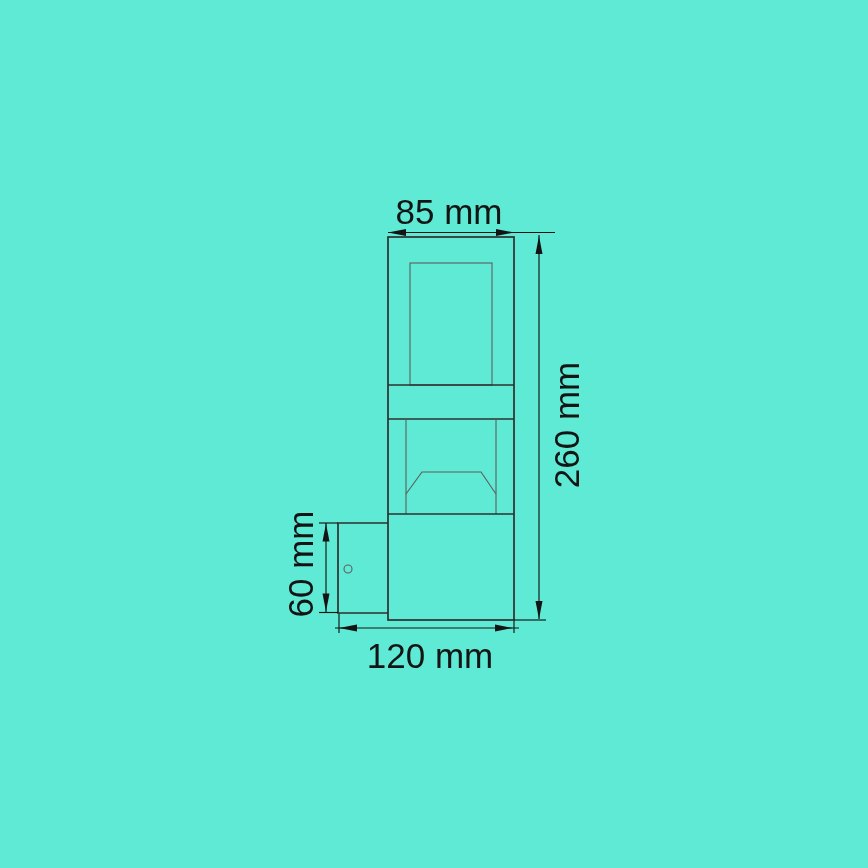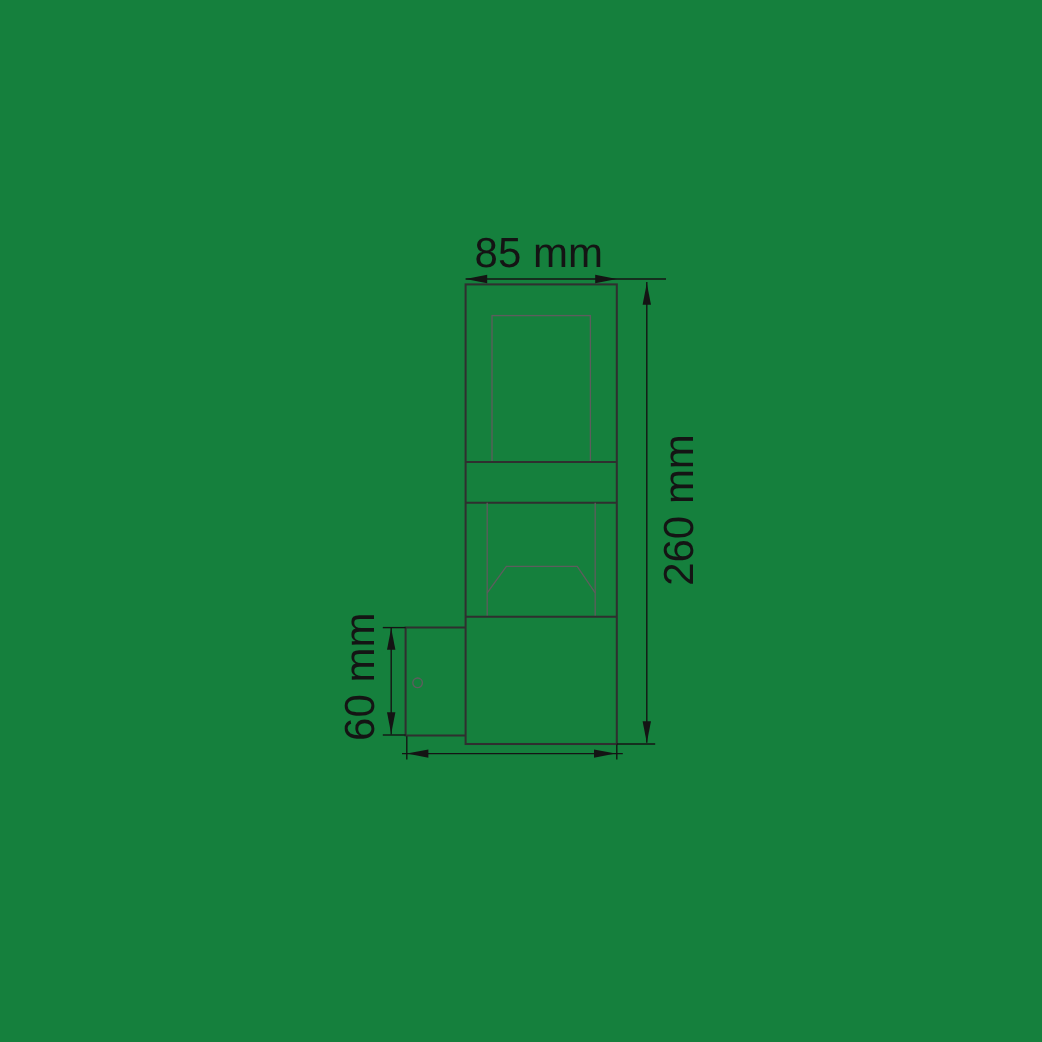--- a/index.html
+++ b/index.html
@@ -4,21 +4,21 @@
 <style>
   html, body {
     margin: 0;
     padding: 0;
     background: #ffffff;
   }
   .canvas {
     position: relative;
     width: 868px;
     height: 868px;
-    background: #15803d;
+    background: #5eead4;
     overflow: hidden;
     font-family: "Liberation Sans", "DejaVu Sans", sans-serif;
   }
   .drawing-svg {
     position: absolute;
     left: 0;
     top: 0;
   }
   .dim-label {
     position: absolute;
@@ -84,14 +84,15 @@
     <line class="dimline" x1="339" y1="613.5" x2="339" y2="633"></line>
     <line class="dimline" x1="514" y1="620.5" x2="514" y2="633"></line>
   </svg>
 
   <div class="dim-label" style="left:449px; top:211px;">85 mm</div>
 
   <div class="dim-label rot" style="left:566px; top:425px;">260 mm</div>
 
   <div class="dim-label rot" style="left:300px; top:564px;">60 mm</div>
 
+  <div class="dim-label" style="left:430px; top:655px;">120 mm</div>
 
 </div>
 
 </body></html>

